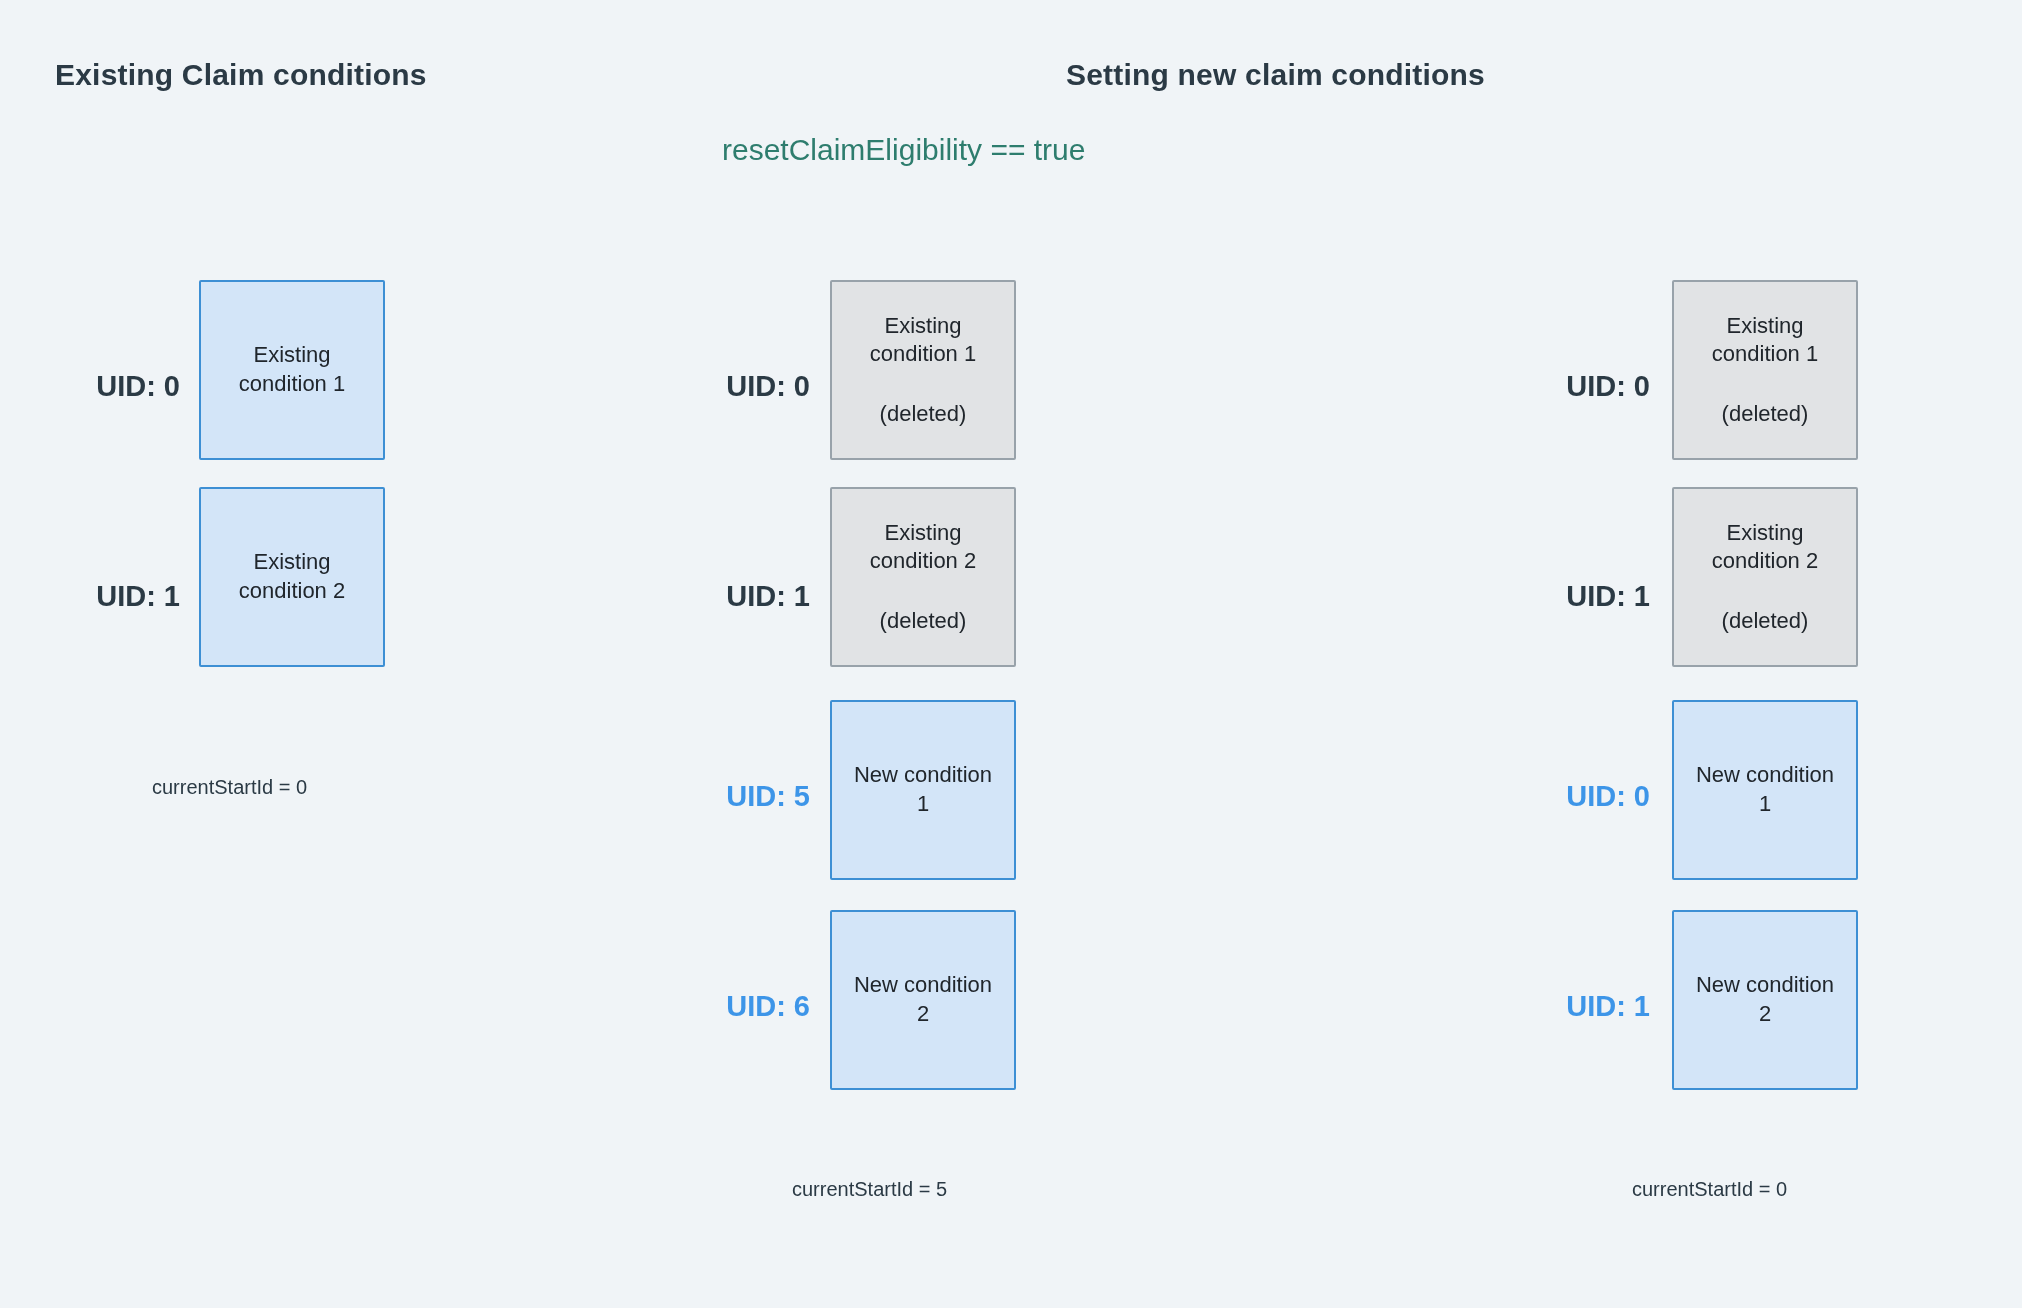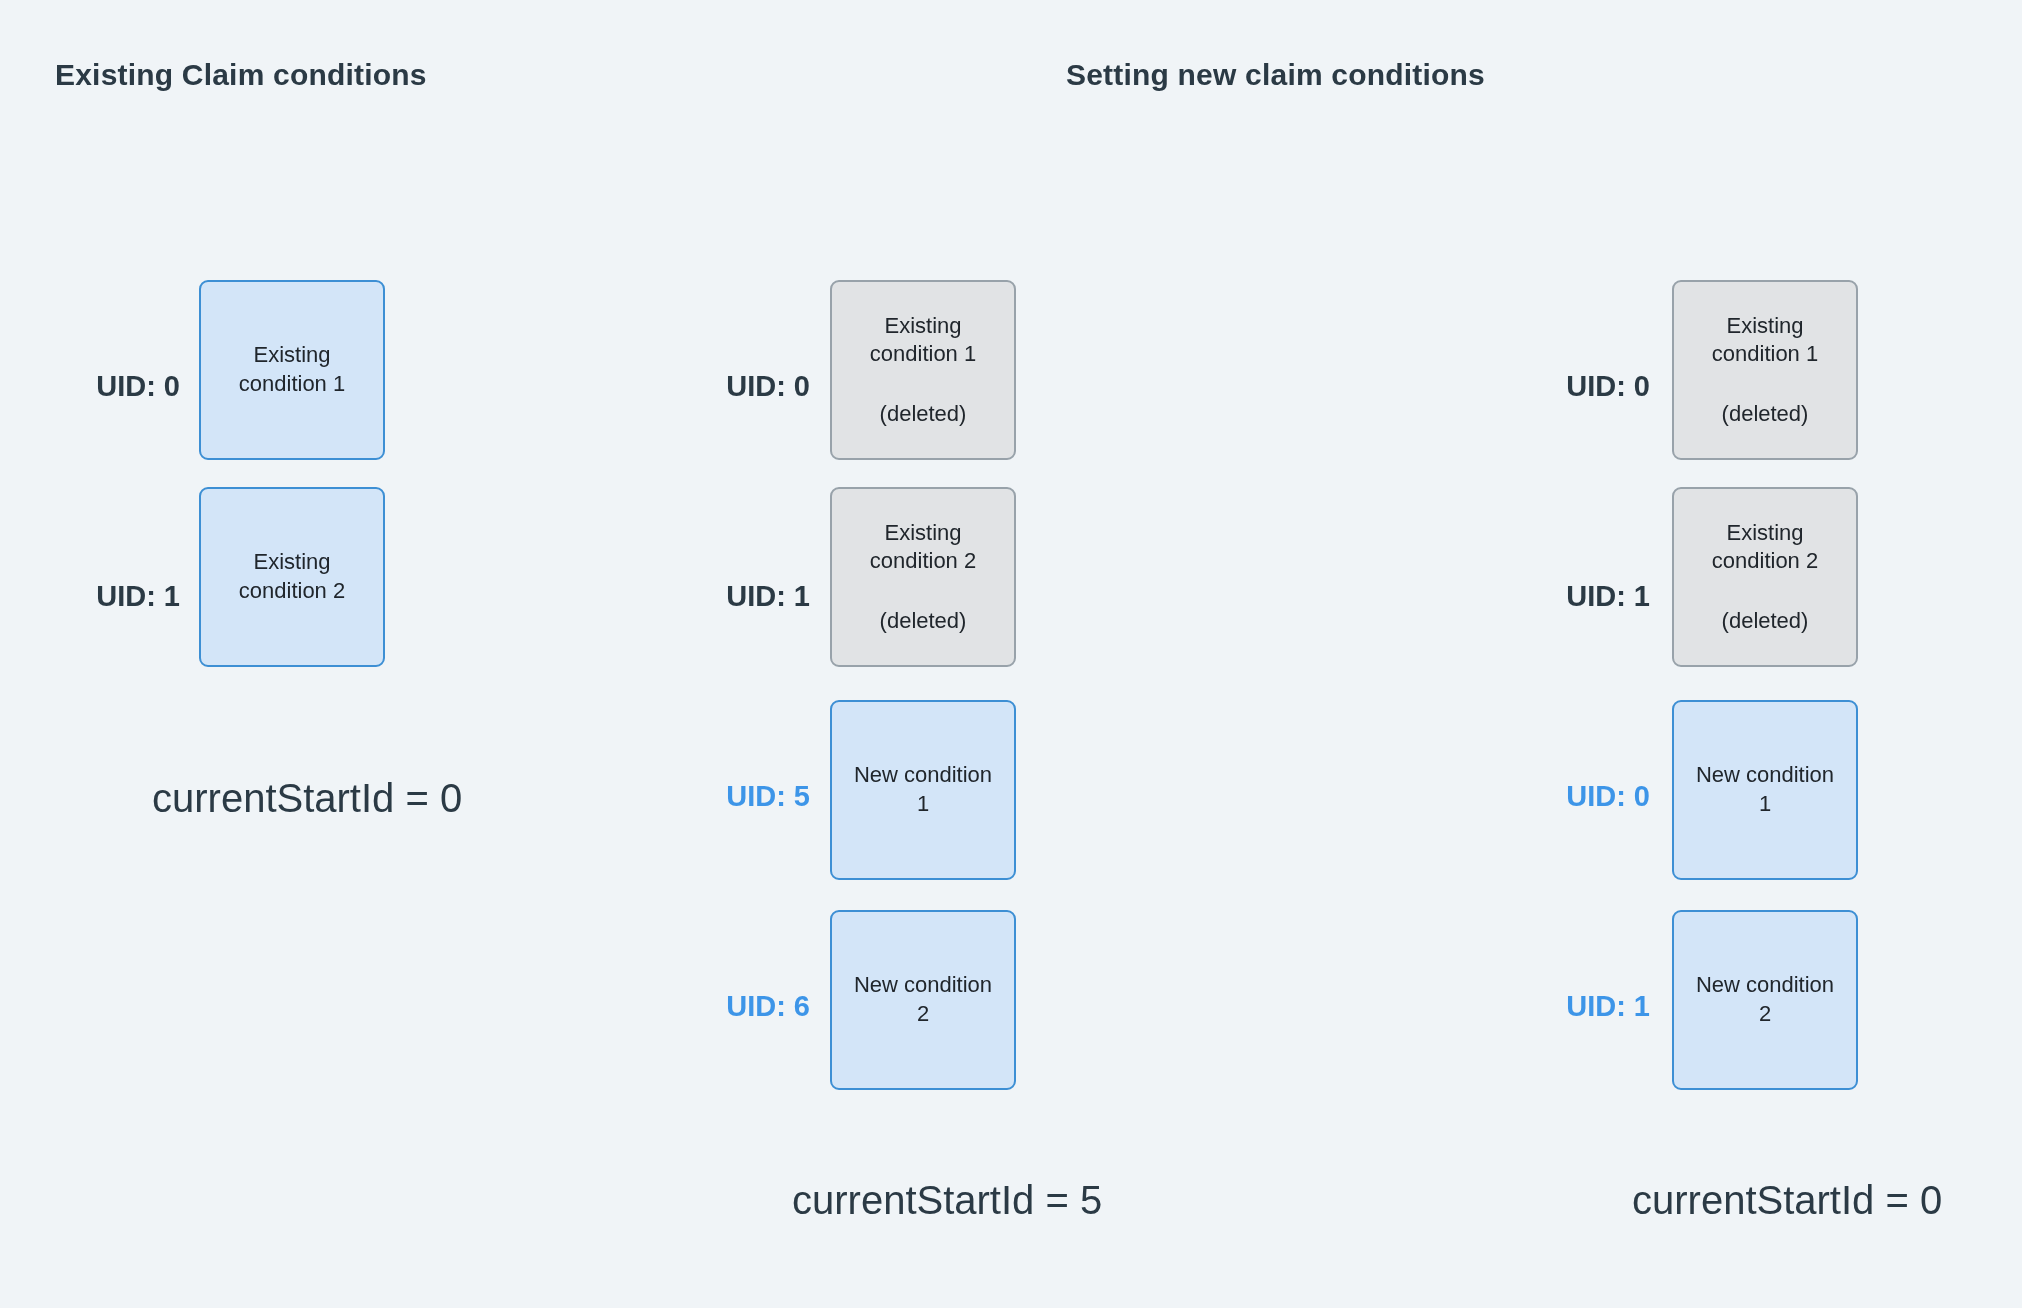--- a/index.html
+++ b/index.html
@@ -41,21 +41,21 @@
   }
   #heading-reset-true  { left: 722px;  top: 133px; color: #2e7d6e; }
   #heading-reset-false { left: 1507px; top: 133px; color: #d9455f; }
 
   
   .box {
     position: absolute;
     width: 186px;
     height: 180px;
     box-sizing: border-box;
-    border-radius: 9px;
+    border-radius: 2px;
     display: flex;
     flex-direction: column;
     align-items: center;
     justify-content: center;
     text-align: center;
     font-size: 22px;
     line-height: 1.30;
     color: #20262c;
   }
   .box.blue {
@@ -76,37 +76,38 @@
     font-weight: bold;
     color: #2b3a45;
     white-space: nowrap;
     text-align: right;
   }
   .uid.new-id { color: #3d95e8; }
 
   
   .start-id {
     position: absolute;
-    font-size: 40px;
+    font-size: 20px;
     color: #2b3a45;
     white-space: nowrap;
   }
   #start-existing { left: 152px;  top: 776px;  }
   #start-true     { left: 792px;  top: 1178px; }
   #start-mid      { left: 1632px; top: 1178px; }
 </style>
 </head>
 <body>
 
 <div id="canvas">
 
   <div class="col-title" id="title-setting">Setting new claim conditions</div>
 
   <div class="col-title" id="title-existing">Existing Claim conditions</div>
 
+  <div class="cond-heading" id="heading-reset-true">resetClaimEligibility == true</div>
 
 
   <div class="uid" style="left:60px; top:370px; width:120px;">UID: 0</div>
   <div class="box blue" style="left:199px; top:280px;">
     <div class="box-title">Existing
 condition 1</div>
   </div>
 
   <div class="uid" style="left:60px; top:580px; width:120px;">UID: 1</div>
   <div class="box blue" style="left:199px; top:487px;">

